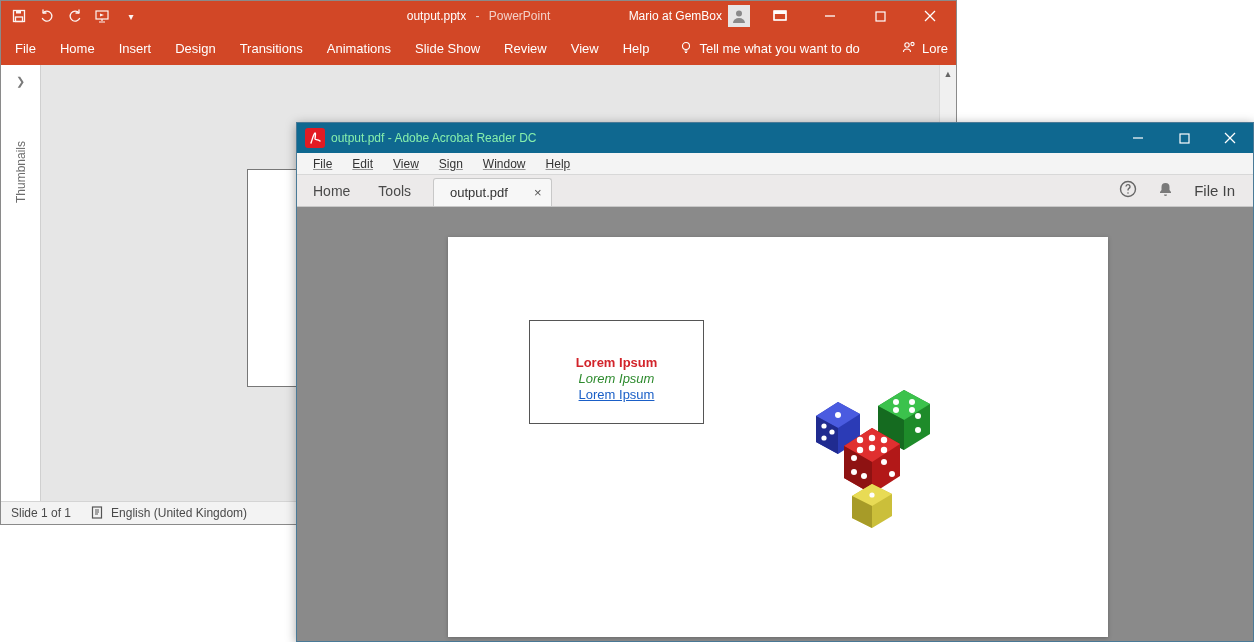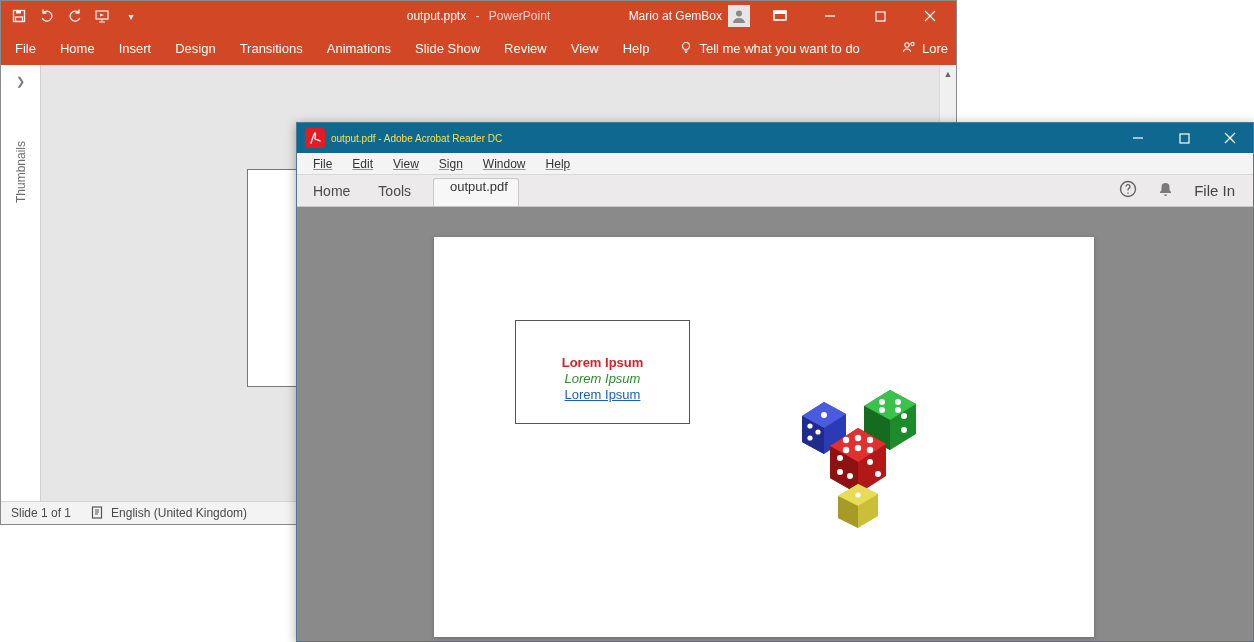--- a/index.html
+++ b/index.html
@@ -35,38 +35,38 @@
   .pp-slide .textbox { position:absolute; left:60px; top:33px; text-align:center; width:140px; font-size:13px; }
   .pp-slide .l1 { color:#d2232a; font-weight:bold; }
   .pp-slide .l2 { color:#2d8a2d; font-style:italic; }
   .pp-slide .l3 { color:#1a5fc7; text-decoration:underline; }
 
   .pp-status { position:absolute; left:0; right:0; bottom:0; height:23px; background:#f3f3f3; border-top:1px solid #d4d4d4; display:flex; align-items:center; font-size:12px; color:#4a4a4a; padding: 0 10px; gap:20px;}
   .pp-status .lang { display:flex; align-items:center; gap:6px;}
 
   
   .ac-window { position:absolute; left:296px; top:122px; width:958px; height:520px; background:#fff; border:1px solid #4a7a97; box-shadow: 0 2px 10px rgba(0,0,0,.35); }
-  .ac-titlebar { height: 30px; background:#0f6890; color:#fde047; display:flex; align-items:center; font-size:10px; }
+  .ac-titlebar { height: 30px; background:#0f6890; color:#86efac; display:flex; align-items:center; font-size:12px; }
   .ac-titlebar .appicon { width:20px; height:20px; margin:0 6px 0 8px; background:#e31b23; border-radius:3px; display:inline-flex; align-items:center; justify-content:center;}
   .ac-titlebar .appicon svg { display:block;}
   .ac-titlebar .wbtns { margin-left:auto; display:flex;}
   .ac-titlebar .wbtn { width:46px; height:30px; display:inline-flex; align-items:center; justify-content:center;}
 
   .ac-menubar { height:22px; background:#f4f4f4; border-bottom:1px solid #d8d8d8; display:flex; align-items:center; padding-left:8px; gap:4px; font-size:12px; color:#333;}
   .ac-menubar .mi { padding: 2px 8px; }
   .ac-menubar .mn { text-decoration: underline; text-decoration-color: rgba(0,0,0,.4); text-underline-offset: 1px;}
 
   .ac-tabbar { height:32px; background:#eceaea; border-bottom:1px solid #c8c8c8; display:flex; align-items:stretch; }
   .ac-tabbar .primary { display:flex; align-items:center; padding: 0 16px; gap:28px; font-size:14px; color:#4a4a4a;}
-  .ac-tabbar .doc-tab { display:flex; align-items:center; background:#f7f7f7; border:1px solid #c8c8c8; border-bottom:none; margin-top:3px; margin-left:6px; padding: 0 10px 0 16px; gap:26px; font-size:13px; color:#333; border-radius:3px 3px 0 0;flex-direction:column;}
+  .ac-tabbar .doc-tab { display:flex; align-items:center; background:#f7f7f7; border:1px solid #c8c8c8; border-bottom:none; margin-top:3px; margin-left:6px; padding: 0 10px 0 16px; gap:26px; font-size:13px; color:#333; border-radius:3px 3px 0 0;}
   .ac-tabbar .right { margin-left:auto; display:flex; align-items:center; gap:20px; padding-right:18px; color:#5a5a5a; font-size:15px;}
   .ac-tabbar .right .signin { color:#444; font-weight:400;}
 
   .ac-viewer { position:absolute; top:84px; left:0; right:0; bottom:0; background:#8a8a8a; }
-  .ac-page { position:absolute; left:137px; top:30px; width:660px; height:400px; background:#fff; box-shadow: 0 1px 4px rgba(0,0,0,.25);}
+  .ac-page { position:absolute; left:151px; top:30px; width:660px; height:400px; background:#fff; box-shadow: 0 1px 4px rgba(0,0,0,.25);}
   .ac-page .textbox { position:absolute; left:81px; top:83px; width:175px; height:104px; border:1px solid #555; text-align:center; padding-top:34px; font-size:13px; line-height:16px;}
   .ac-page .textbox .l1 { color:#d2232a; font-weight:bold; }
   .ac-page .textbox .l2 { color:#2d8a2d; font-style:italic; }
   .ac-page .textbox .l3 { color:#1a5fc7; text-decoration:underline; }
   .ac-page .dice { position:absolute; left:348px; top:135px; width:160px; height:160px; }
 </style>
 </head>
 <body>
 
 <div class="pp-window">

